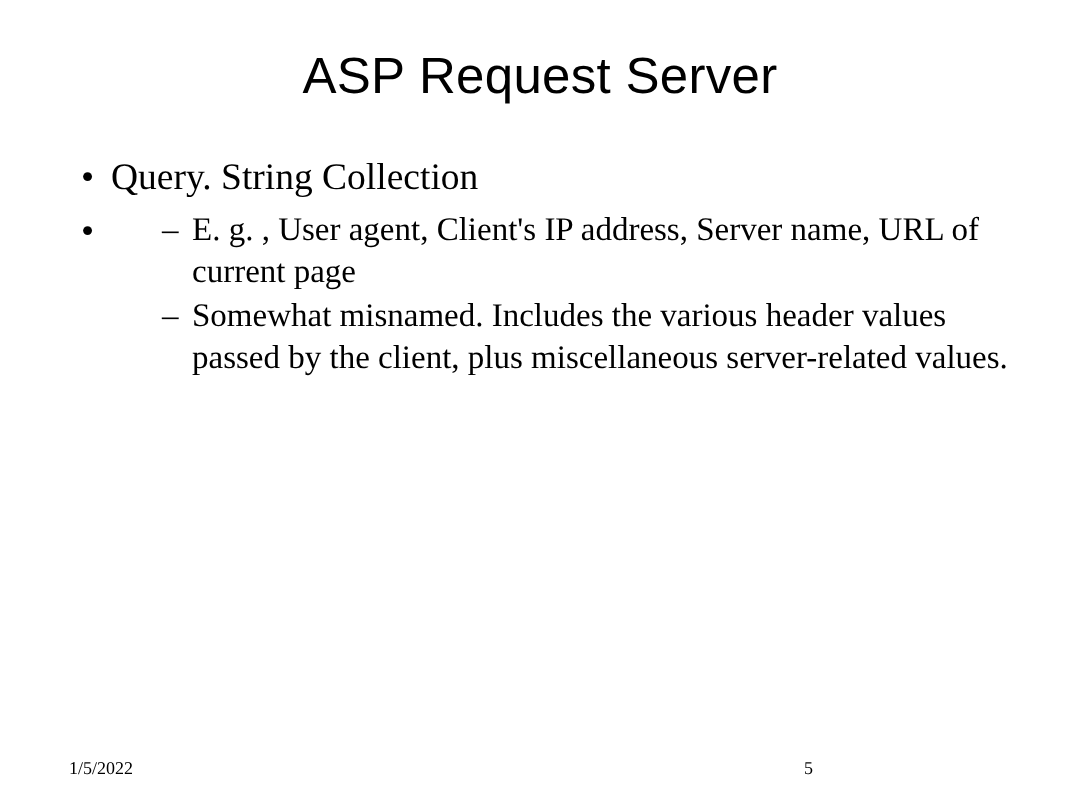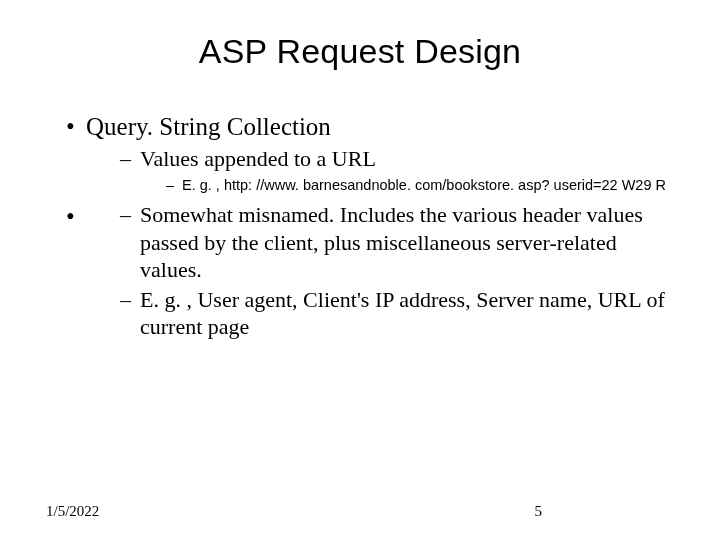--- a/index.html
+++ b/index.html
@@ -20,21 +20,21 @@
   .title {
     font-family: Arial, Helvetica, sans-serif;
     font-size: 34px;
     font-weight: 400;
     text-align: center;
     padding-top: 32px;
     padding-bottom: 28px;
     letter-spacing: 0.2px;
   }
   ul.body {
-    margin: 12px;
+    margin: 0;
     padding: 0 42px 0 54px;
     list-style: none;
   }
   ul.body > li.l1 {
     font-size: 25px;
     line-height: 1.28;
     margin: 4px 0 2px 0;
     padding-left: 20px;
     position: relative;
   }
@@ -82,21 +82,21 @@
     margin: 0;
     padding: 0 0 0 26px;
   }
   .footer {
     position: absolute;
     bottom: 20px;
     left: 0;
     width: 588px;
     box-sizing: border-box;
     padding: 0 46px 0 46px;
-    font-size: 15px;
+    font-size: 12px;
     display: flex;
     align-items: flex-end;
     justify-content: space-between;
   }
   .footer-center {
     text-align: center;
     flex: 1;
   }
   .footer-left {
     width: 120px;
@@ -105,45 +105,35 @@
   .footer-right {
     width: 120px;
     text-align: right;
   }
 </style>
 </head>
 <body>
 
 <div class="slide">
 
-  <div class="title">ASP Request Design</div>
+  <div class="title">ASP Request Server</div>
 
   <ul class="body">
 
     <li class="l1">
       <span>Query. String Collection</span>
-      <ul class="sub">
-        <li class="l2">
-          <span>Values appended to a URL</span>
-          <ul class="subsub">
-            <li class="l3">
-              <span>E. g. , http: //www. barnesandnoble. com/bookstore. asp? userid=22 W29 R</span>
-            </li>
-          </ul>
-        </li>
-      </ul>
     </li>
 
     <li class="l1">
       <ul class="sub">
         <li class="l2">
-          <span>Somewhat misnamed. Includes the various header values passed by the client, plus miscellaneous server-related values.</span>
+          <span>E. g. , User agent, Client's IP address, Server name, URL of current page</span>
         </li>
         <li class="l2">
-          <span>E. g. , User agent, Client's IP address, Server name, URL of current page</span>
+          <span>Somewhat misnamed. Includes the various header values passed by the client, plus miscellaneous server-related values.</span>
         </li>
       </ul>
     </li>
 
   </ul>
 
   <div class="footer">
     <div class="footer-left">1/5/2022</div>
     <div class="footer-right">5</div>
   </div>

